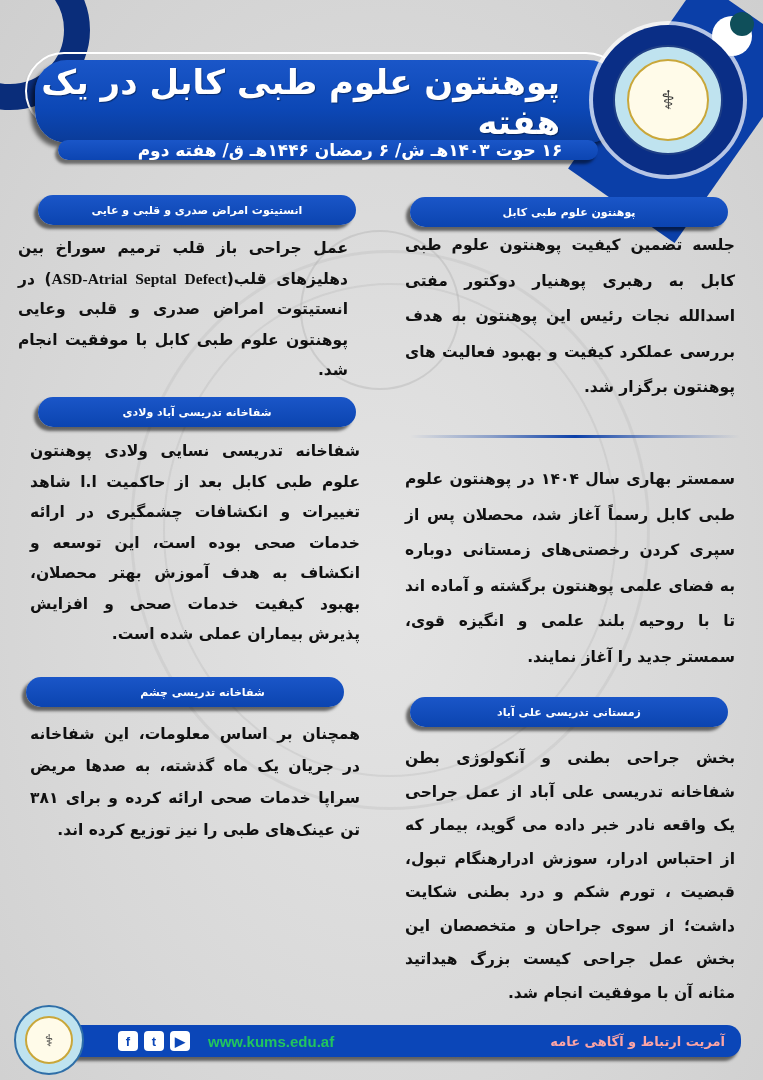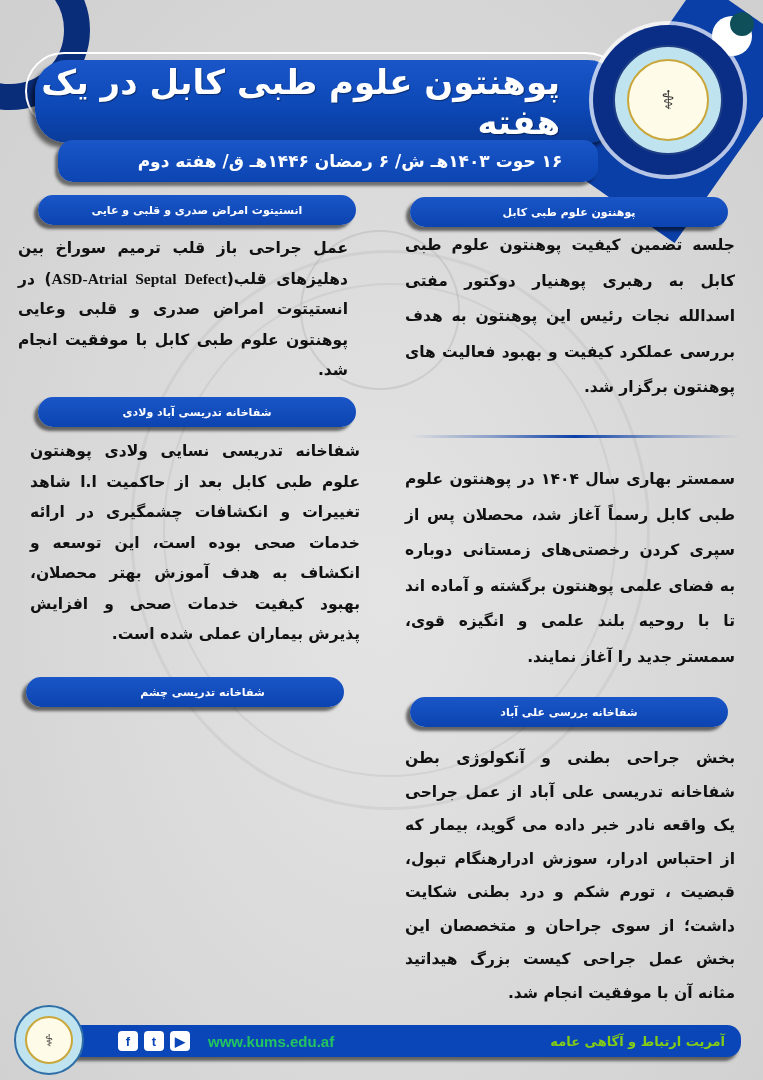--- a/index.html
+++ b/index.html
@@ -61,21 +61,21 @@
       box-shadow: -4px 5px 4px rgba(0,0,0,0.55);
       display: flex; align-items: center; justify-content: center;
     }
     .title-text {
       color: #fff; font-size: 34px; font-weight: bold;
       font-family: "DejaVu Sans", sans-serif; direction: rtl;
       text-shadow: 1px 1px 1px rgba(0,0,0,0.4);
       margin-right: 60px;
     }
     .date-bar {
-      position: absolute; left: 58px; top: 140px; width: 540px; height: 42px;
+      position: absolute; left: 58px; top: 140px; width: 540px; height: 20px;
       background: linear-gradient(180deg, #1a56c8 0%, #0c45b2 100%);
       border-radius: 15px;
       box-shadow: -3px 4px 3px rgba(0,0,0,0.5);
       display: flex; align-items: center; justify-content: center; padding-left: 44px;
     }
     .date-text { color: #fff; font-size: 17px; font-weight: bold; direction: rtl; }
     
     .logo-outer {
       position: absolute; left: 593px; top: 25px; width: 150px; height: 150px;
       border-radius: 50%; background: #0a2e86;
@@ -122,21 +122,21 @@
       padding: 0 16px 0 60px;
     }
     .footer-left { display: flex; align-items: center; gap: 6px; }
     .social {
       width: 20px; height: 20px; border-radius: 4px; background: #fff;
       color: #0b46b8; font-size: 13px; font-weight: bold;
       display: flex; align-items: center; justify-content: center;
       font-family: "Liberation Sans", sans-serif;
     }
     .footer-url { color: #22c55e; font-weight: bold; font-size: 15px; margin-left: 12px; font-family: "Liberation Sans", sans-serif; }
-    .footer-dept { color: #84cc16; font-weight: bold; font-size: 13px; direction: rtl; }
+    .footer-dept { color: #fca5a5; font-weight: bold; font-size: 13px; direction: rtl; }
     .footer-logo {
       position: absolute; left: 14px; top: 1005px; width: 70px; height: 70px;
       border-radius: 50%; background: #bfe3ef; border: 2px solid #2f6fa8;
       display: flex; align-items: center; justify-content: center;
     }
     .footer-logo .logo-inner { width: 48px; height: 48px; font-size: 16px; }
   </style>
 </head>
 <body>
 
@@ -164,38 +164,39 @@
 <div class="sec-head" style="left:410px; top:197px; width:318px;">
   <span>پوهنتون علوم طبی کابل</span>
 </div>
 <div class="para" style="left:405px; top:228px; width:330px;">جلسه تضمین کیفیت پوهنتون علوم طبی کابل به رهبری پوهنیار دوکتور مفتی اسدالله نجات رئیس این پوهنتون به هدف بررسی عملکرد کیفیت و بهبود فعالیت های پوهنتون برگزار شد.</div>
 
 <div class="separator"></div>
 
 <div class="para" style="left:405px; top:462px; width:330px;">سمستر بهاری سال ۱۴۰۴ در پوهنتون علوم طبی کابل رسماً آغاز شد، محصلان پس از سپری کردن رخصتی‌های زمستانی دوباره به فضای علمی پوهنتون برگشته و آماده اند تا با روحیه بلند علمی و انگیزه قوی، سمستر جدید را آغاز نمایند.</div>
 
 <div class="sec-head" style="left:410px; top:697px; width:318px;">
-  <span>شفاخانه بررسی علی آباد</span>
+  <span>زمستانی تدریسی علی آباد</span>
 </div>
 <div class="para" style="left:405px; top:742px; width:330px; line-height:33.5px;">بخش جراحی بطنی و آنکولوژی بطن شفاخانه تدریسی علی آباد از عمل جراحی یک واقعه نادر خبر داده می گوید، بیمار که از احتباس ادرار، سوزش ادرارهنگام تبول، قبضیت ، تورم شکم و درد بطنی شکایت داشت؛ از سوی جراحان و متخصصان این بخش عمل جراحی کیست بزرگ هیداتید مثانه آن با موفقیت انجام شد.</div>
 
 <div class="sec-head" style="left:38px; top:195px; width:318px;">
   <span>انستیتوت امراض صدری و قلبی و عایی</span>
 </div>
 <div class="para para-small" style="left:18px; top:233px; width:330px;"><span>عمل جراحی باز قلب ترمیم سوراخ بین دهلیزهای قلب(</span><span class="latin">ASD-Atrial Septal Defect</span><span>) در انستیتوت امراض صدری و قلبی وعایی پوهنتون علوم طبی کابل با موفقیت انجام شد.</span></div>
 
 <div class="sec-head" style="left:38px; top:397px; width:318px;">
   <span>شفاخانه تدریسی آباد ولادی</span>
 </div>
 <div class="para para-small" style="left:30px; top:436px; width:330px;">شفاخانه تدریسی نسایی ولادی پوهنتون علوم طبی کابل بعد از حاکمیت ا.ا شاهد تغییرات و انکشافات چشمگیری در ارائه خدمات صحی بوده است، این توسعه و انکشاف به هدف آموزش بهتر محصلان، بهبود کیفیت خدمات صحی و افزایش پذیرش بیماران عملی شده است.</div>
 
 <div class="sec-head" style="left:26px; top:677px; width:318px;padding-left:35px;">
   <span>شفاخانه تدریسی چشم</span>
 </div>
 <div class="para" style="left:30px; top:718px; width:330px; line-height:32px;">
+  <div>همچنان بر اساس معلومات، این شفاخانه در جریان یک ماه گذشته، به صدها مریض سراپا خدمات صحی ارائه کرده و برای ۳۸۱ تن عینک‌های طبی را نیز توزیع کرده اند.</div>
 </div>
 
 <div class="footer-bar">
   <div class="footer-left">
     <span class="social">f</span>
     <span class="social">t</span>
     <span class="social">▶</span>
     <span class="footer-url">www.kums.edu.af</span>
   </div>
   <span class="footer-dept">آمریت ارتباط و آگاهی عامه</span>

